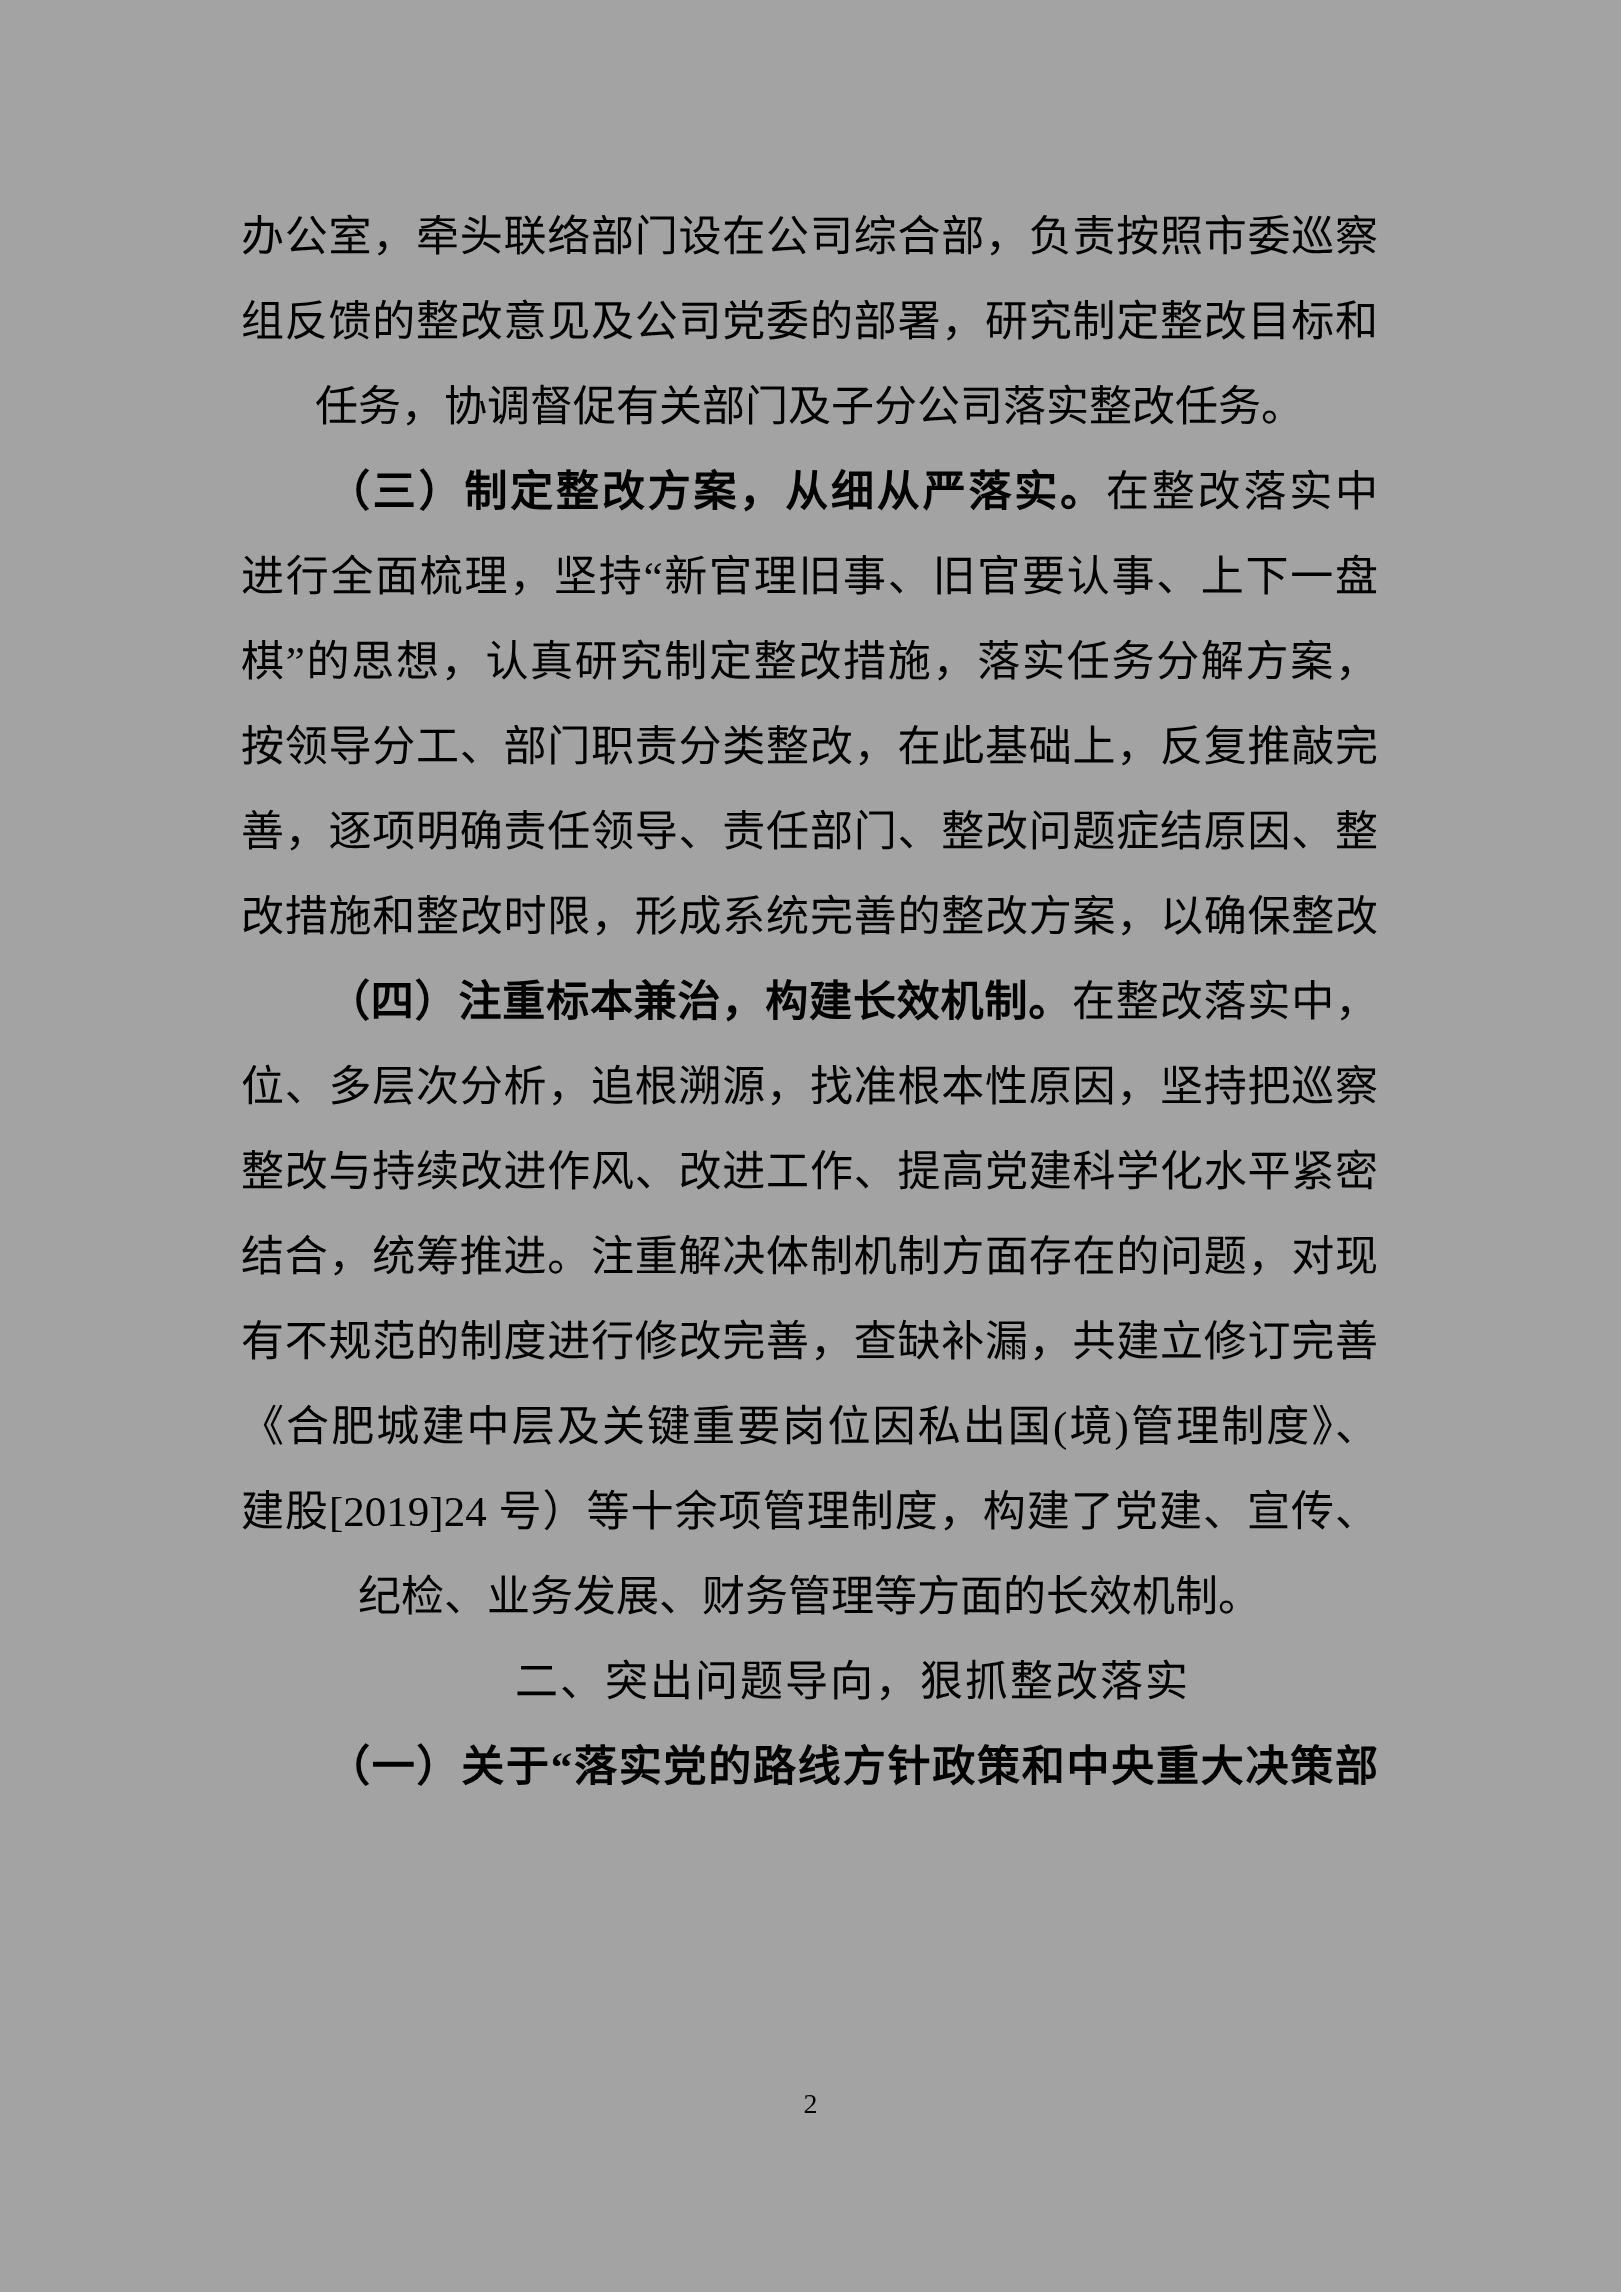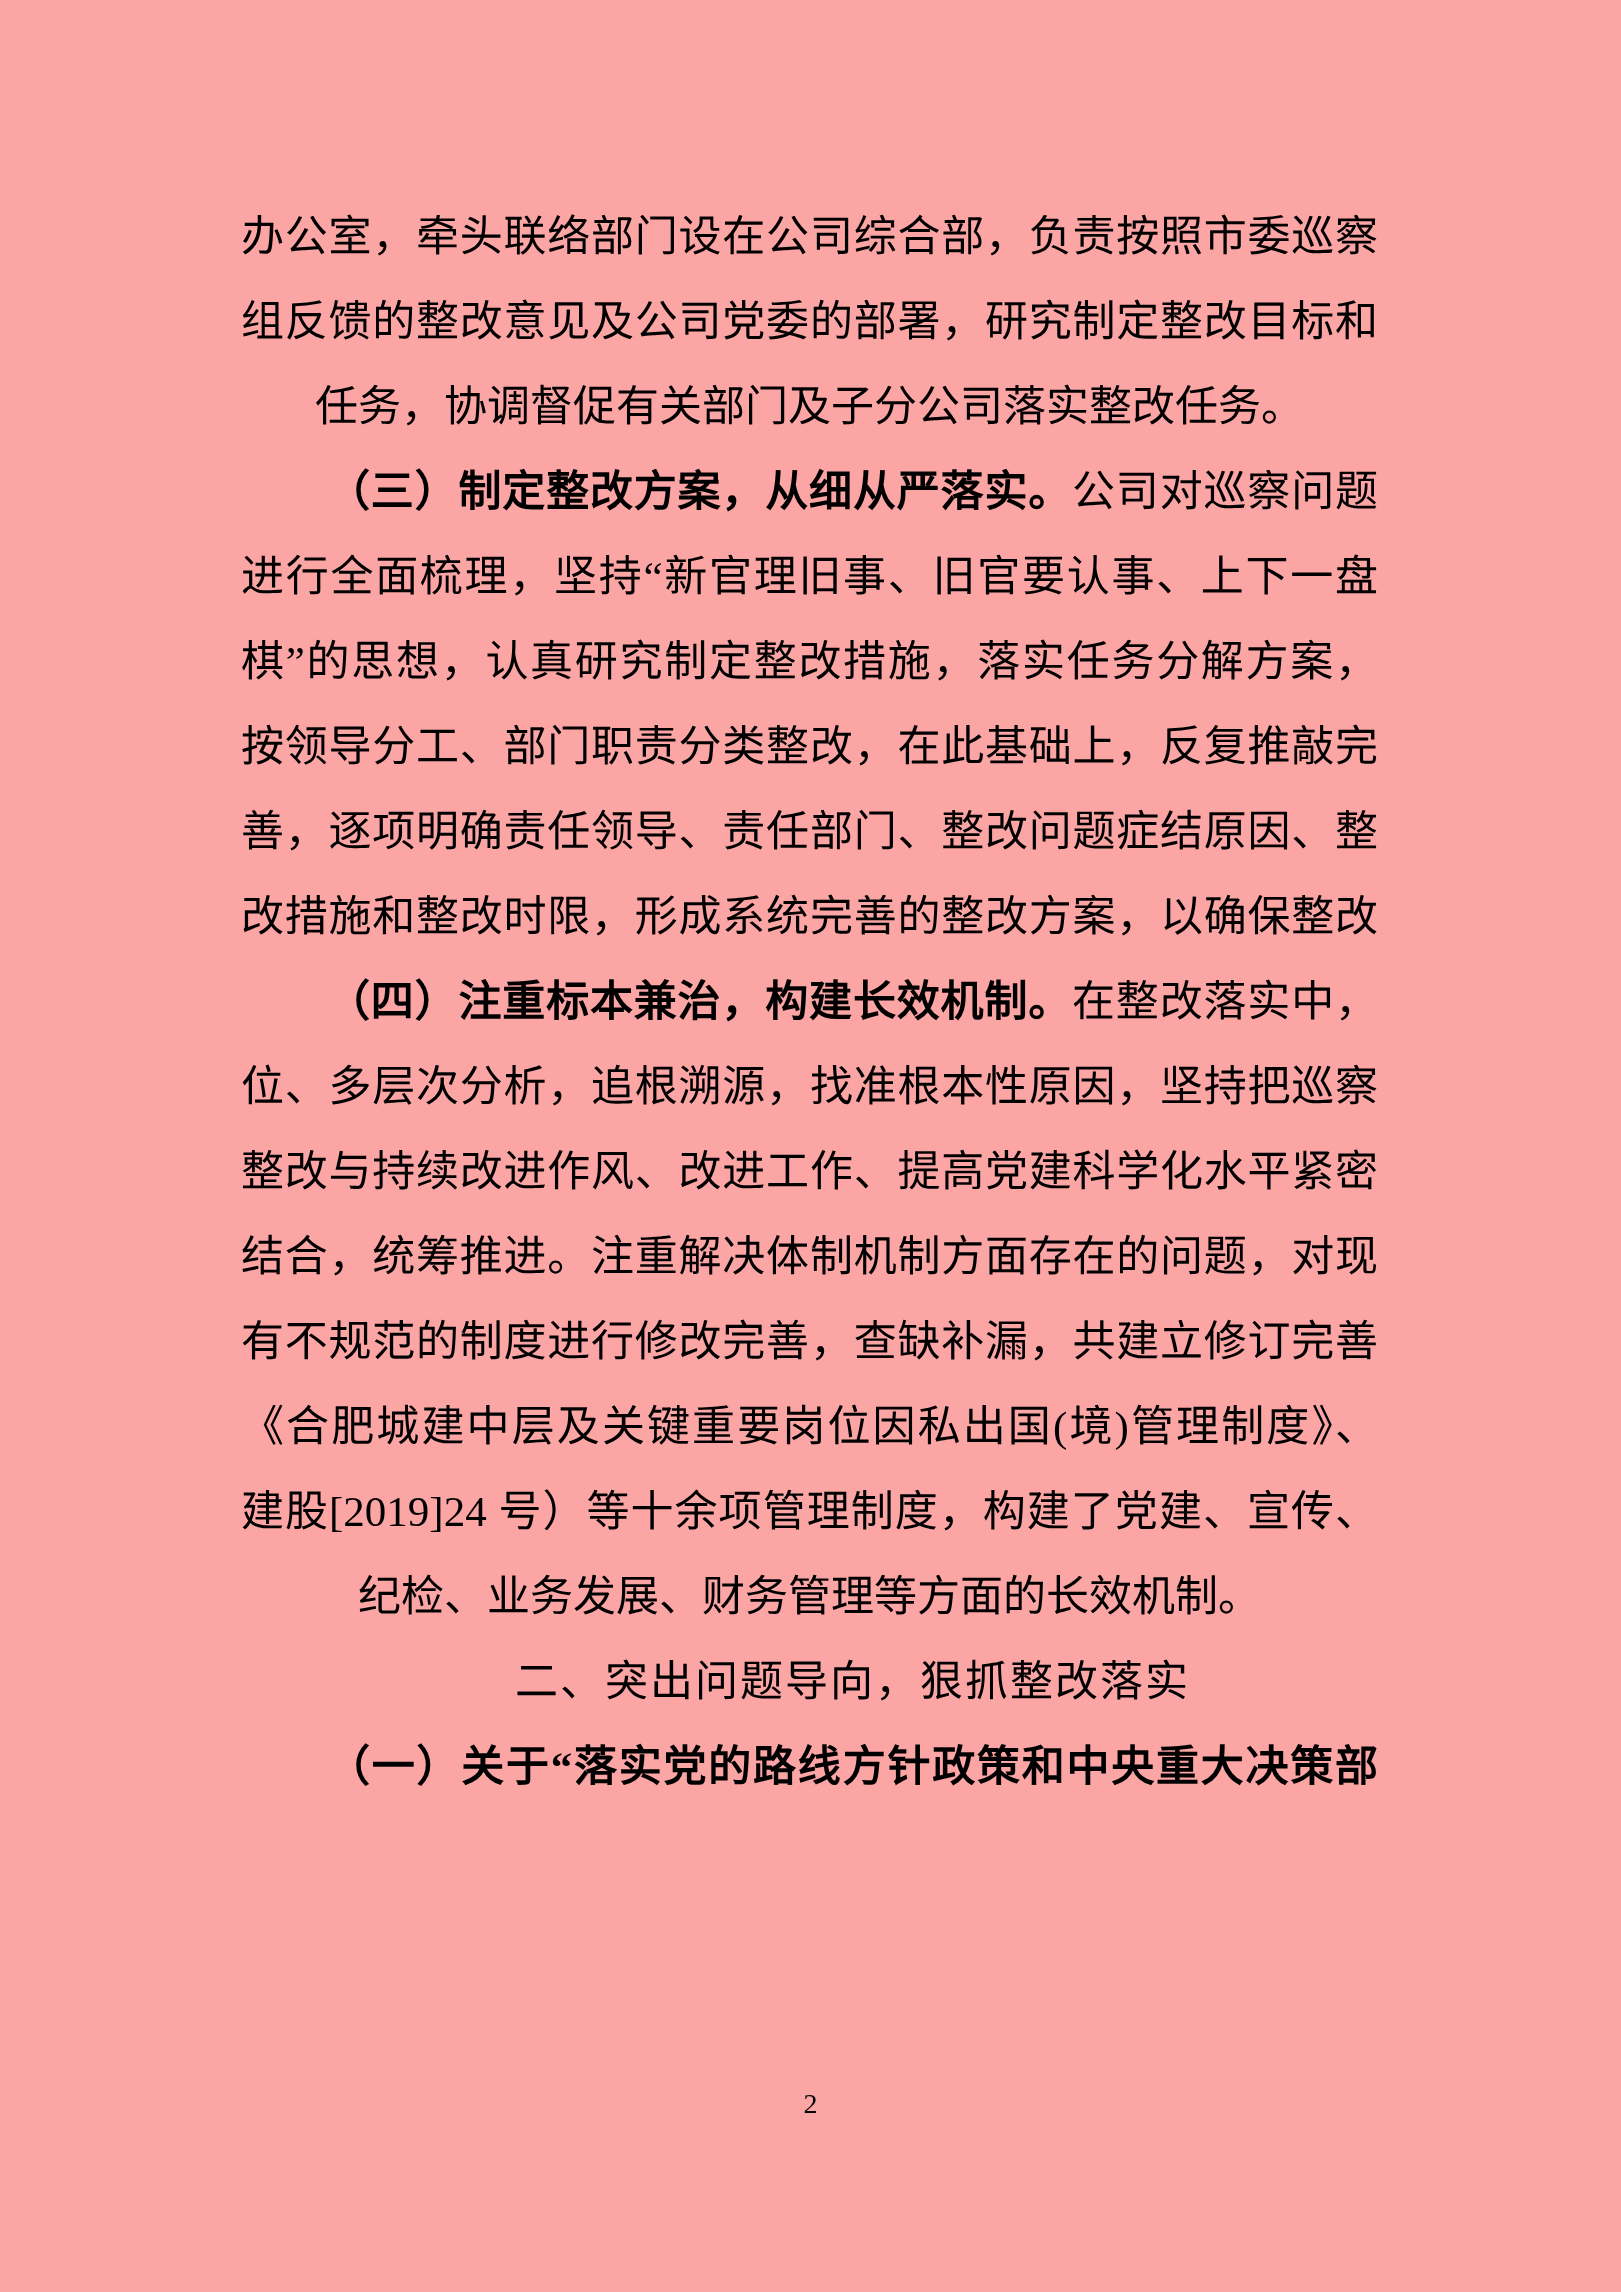--- a/index.html
+++ b/index.html
@@ -5,21 +5,21 @@
   html, body {
     margin: 0;
     padding: 0;
     background: #8a8a8a;
   }
   .page {
     position: relative;
     width: 1621px;
     height: 2293px;
     margin: 0 auto;
-    background: #fca5a5;
+    background: #a3a3a3;
     color: #000000;
     overflow: hidden;
   }
   .doc-body {
     position: absolute;
     left: 241px;
     top: 194px;
     width: 1137px;
   }
   .line {
@@ -66,21 +66,21 @@
   }
 </style>
 </head>
 <body>
 
 <div class="page">
   <div class="doc-body">
       <div class="line justify"><span class="seg-body">办公室，牵头联络部门设在公司综合部，负责按照市委巡察</span></div>
       <div class="line justify"><span class="seg-body">组反馈的整改意见及公司党委的部署，研究制定整改目标和</span></div>
       <div class="line"><span class="seg-body">任务，协调督促有关部门及子分公司落实整改任务。</span></div>
-      <div class="line indent justify"><span class="seg-emphasis">（三）制定整改方案，从细从严落实。</span><span class="seg-body">公司对巡察问题</span></div>
+      <div class="line indent justify"><span class="seg-emphasis">（三）制定整改方案，从细从严落实。</span><span class="seg-body">在整改落实中</span></div>
       <div class="line justify"><span class="seg-body">进行全面梳理，坚持“新官理旧事、旧官要认事、上下一盘</span></div>
       <div class="line justify"><span class="seg-body">棋”的思想，认真研究制定整改措施，落实任务分解方案，</span></div>
       <div class="line justify"><span class="seg-body">按领导分工、部门职责分类整改，在此基础上，反复推敲完</span></div>
       <div class="line justify"><span class="seg-body">善，逐项明确责任领导、责任部门、整改问题症结原因、整</span></div>
       <div class="line justify"><span class="seg-body">改措施和整改时限，形成系统完善的整改方案，以确保整改</span></div>
       <div class="line indent justify"><span class="seg-emphasis">（四）注重标本兼治，构建长效机制。</span><span class="seg-body">在整改落实中，</span></div>
       <div class="line justify"><span class="seg-body">位、多层次分析，追根溯源，找准根本性原因，坚持把巡察</span></div>
       <div class="line justify"><span class="seg-body">整改与持续改进作风、改进工作、提高党建科学化水平紧密</span></div>
       <div class="line justify"><span class="seg-body">结合，统筹推进。注重解决体制机制方面存在的问题，对现</span></div>
       <div class="line justify"><span class="seg-body">有不规范的制度进行修改完善，查缺补漏，共建立修订完善</span></div>

